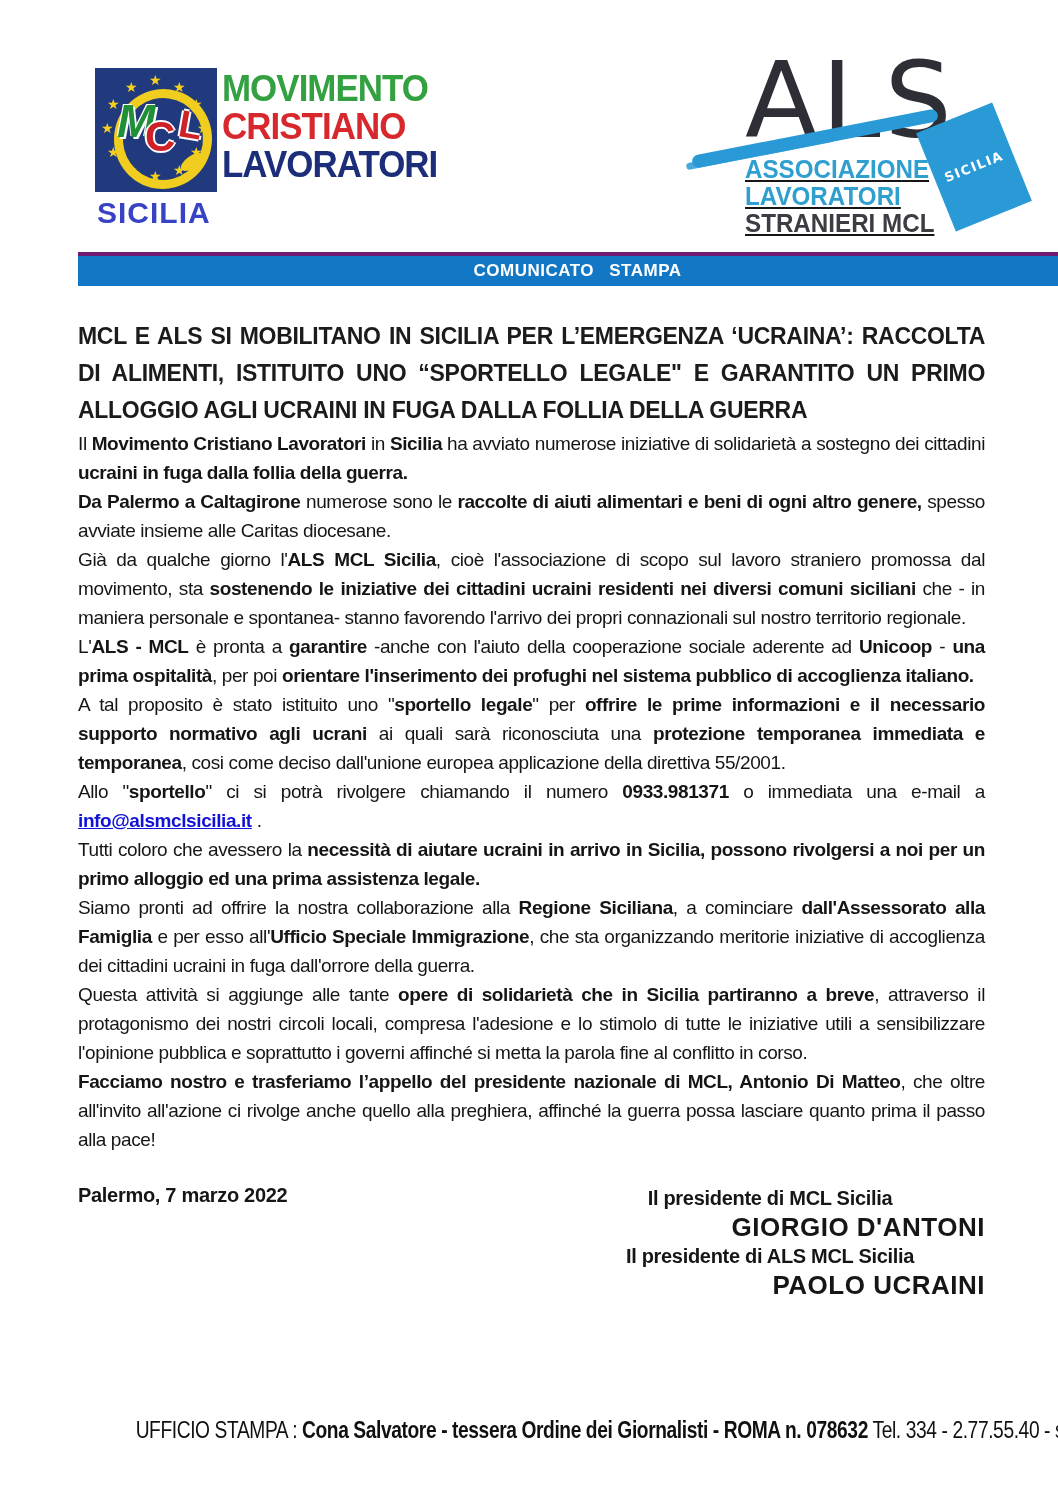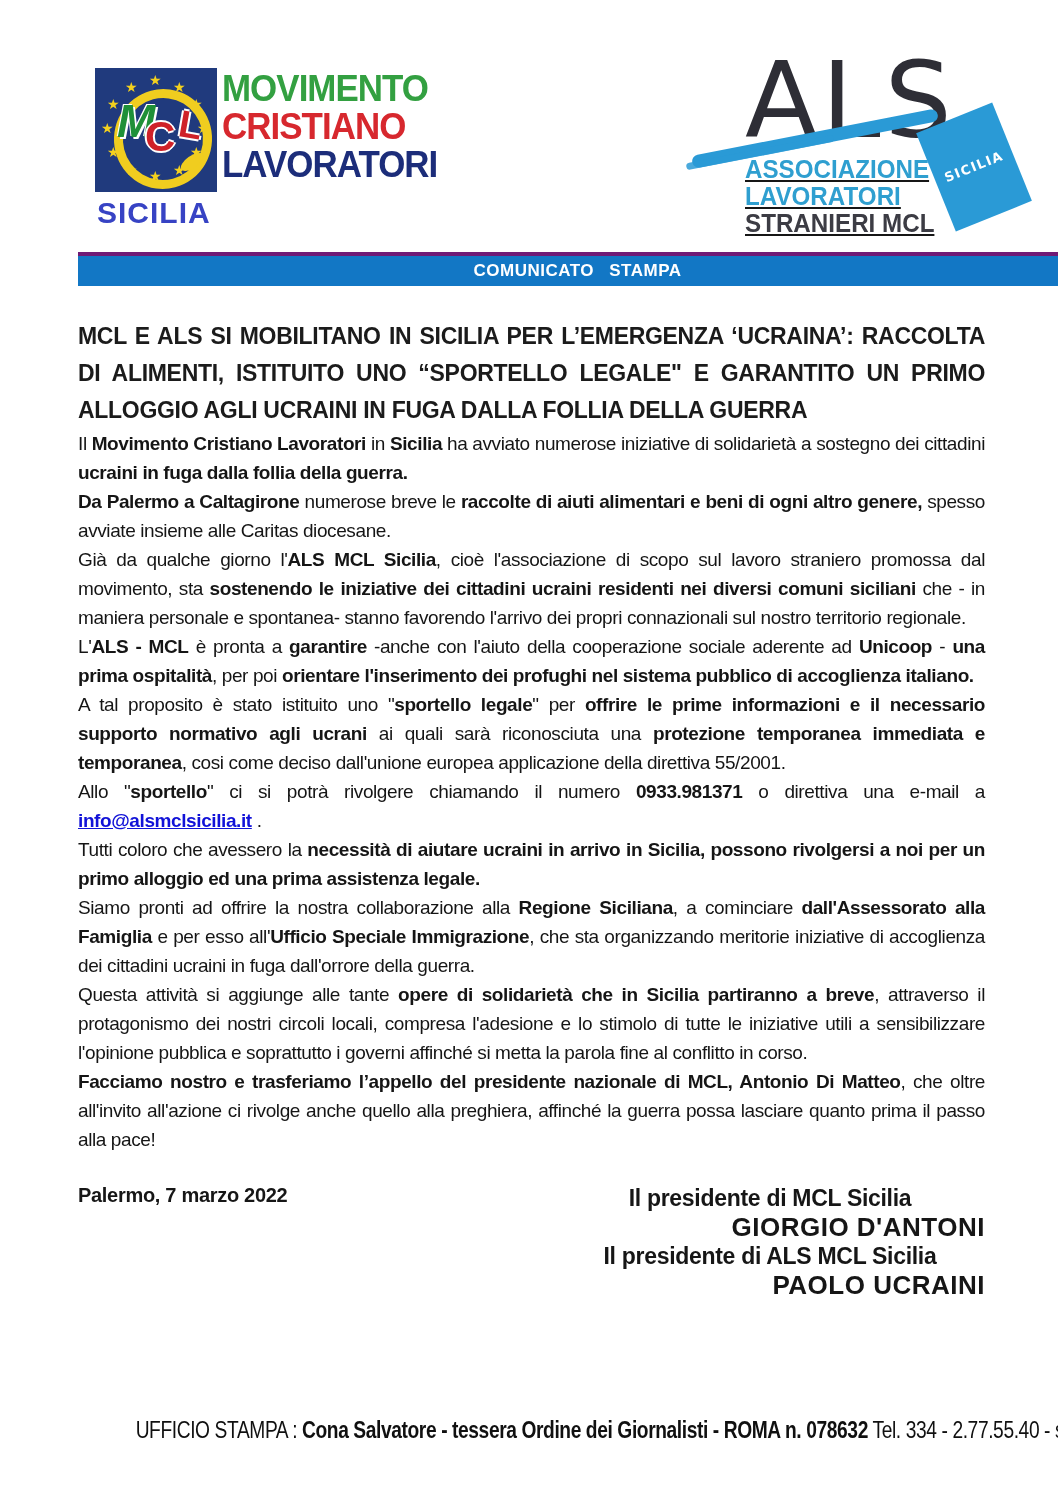--- a/index.html
+++ b/index.html
@@ -57,21 +57,21 @@
     letter-spacing:-.3px;color:#1b1b1b;}
   .bodytext{font-size:19px;line-height:29px;text-align:justify;
     letter-spacing:-.4px;color:#151515;}
   .bodytext p{margin:0;}
   .b{font-weight:700;}
   a.link{color:#1112d8;font-weight:700;text-decoration:underline;}
   
   .signature{margin-top:30px;display:flex;justify-content:space-between;align-items:flex-start;}
   .sig-date{font-size:20px;font-weight:700;letter-spacing:-.3px;}
   .sig-right{width:430px;text-align:center;}
-  .sig-right .role{font-size:23px;font-weight:700;line-height:29px;letter-spacing:-.3px;}
+  .sig-right .role{font-size:20px;font-weight:700;line-height:29px;letter-spacing:-.3px;}
   .sig-right .name{font-size:26px;font-weight:800;line-height:29px;letter-spacing:.5px;text-align:right;}
   
   .footer{position:absolute;left:0;top:1416px;width:100%;text-align:center;white-space:nowrap;}
   .footer-inner{display:inline-block;transform:scaleX(.8);transform-origin:center;
     font-size:24px;color:#101010;letter-spacing:-.5px;}
 </style>
 </head>
 <body>
 
 <div class="page">
@@ -119,25 +119,25 @@
   </div>
 
   <div class="banner">
     <div class="banner-label">COMUNICATO STAMPA</div>
   </div>
 
   <div class="content">
     <div class="headline">MCL E ALS SI MOBILITANO IN SICILIA PER L’EMERGENZA ‘UCRAINA’: RACCOLTA DI ALIMENTI, ISTITUITO UNO “SPORTELLO LEGALE" E GARANTITO UN PRIMO ALLOGGIO AGLI UCRAINI IN FUGA DALLA FOLLIA DELLA GUERRA</div>
     <div class="bodytext">
         <p><span>Il </span><span class="b">Movimento Cristiano Lavoratori</span><span> in </span><span class="b">Sicilia</span><span> ha avviato numerose iniziative di solidarietà a sostegno dei cittadini </span><span class="b">ucraini in fuga dalla follia della guerra.</span></p>
-        <p><span class="b">Da Palermo a Caltagirone</span><span> numerose breve le </span><span class="b">raccolte di aiuti alimentari e beni di ogni altro genere,</span><span> spesso avviate insieme alle Caritas diocesane.</span></p>
+        <p><span class="b">Da Palermo a Caltagirone</span><span> numerose sono le </span><span class="b">raccolte di aiuti alimentari e beni di ogni altro genere,</span><span> spesso avviate insieme alle Caritas diocesane.</span></p>
         <p><span>Già da qualche giorno l'</span><span class="b">ALS MCL Sicilia</span><span>, cioè l'associazione di scopo sul lavoro straniero promossa dal movimento, sta </span><span class="b">sostenendo le iniziative dei cittadini ucraini residenti nei diversi comuni siciliani</span><span> che  - in maniera personale e spontanea- stanno favorendo l'arrivo dei propri connazionali sul nostro territorio regionale.</span></p>
         <p><span>L'</span><span class="b">ALS - MCL</span><span> è pronta a </span><span class="b">garantire</span><span> -anche con l'aiuto della cooperazione sociale aderente ad </span><span class="b">Unicoop</span><span> - </span><span class="b">una prima ospitalità</span><span>, per poi </span><span class="b">orientare l'inserimento dei profughi nel sistema pubblico di accoglienza italiano.</span></p>
         <p><span>A tal proposito è stato istituito uno "</span><span class="b">sportello legale</span><span>" per </span><span class="b">offrire le prime informazioni e il necessario supporto normativo agli ucrani</span><span> ai quali sarà riconosciuta una </span><span class="b">protezione temporanea immediata e temporanea</span><span>, cosi come deciso dall'unione europea applicazione della direttiva 55/2001.</span></p>
-        <p><span>Allo "</span><span class="b">sportello</span><span>" ci si potrà rivolgere chiamando il numero </span><span class="b">0933.981371</span><span> o direttiva una e-mail a </span><a class="b link" href="#">info@alsmclsicilia.it</a><span> .</span></p>
+        <p><span>Allo "</span><span class="b">sportello</span><span>" ci si potrà rivolgere chiamando il numero </span><span class="b">0933.981371</span><span> o immediata una e-mail a </span><a class="b link" href="#">info@alsmclsicilia.it</a><span> .</span></p>
         <p><span>Tutti coloro che avessero la </span><span class="b">necessità di aiutare ucraini in arrivo in Sicilia, possono rivolgersi a noi per un primo alloggio ed una prima assistenza legale.</span></p>
         <p><span>Siamo pronti ad offrire la nostra collaborazione alla </span><span class="b">Regione Siciliana</span><span>, a cominciare  </span><span class="b">dall'Assessorato alla Famiglia</span><span> e per esso all'</span><span class="b">Ufficio Speciale Immigrazione</span><span>, che sta organizzando meritorie iniziative di accoglienza dei cittadini ucraini in fuga dall'orrore della guerra.</span></p>
         <p><span>Questa attività si aggiunge alle tante </span><span class="b">opere  di solidarietà che in Sicilia partiranno a breve</span><span>, attraverso il protagonismo dei nostri circoli locali, compresa l'adesione e lo stimolo di tutte le iniziative utili a sensibilizzare l'opinione pubblica e soprattutto i governi affinché si metta la parola fine al conflitto in corso.</span></p>
         <p><span class="b">Facciamo nostro e trasferiamo l’appello del presidente nazionale di MCL, Antonio Di Matteo</span><span>, che oltre all'invito all'azione ci rivolge anche quello alla preghiera, affinché la guerra possa lasciare quanto prima il passo alla pace!</span></p>
       </div>
 
     <div class="signature">
       <div class="sig-date">Palermo, 7 marzo 2022</div>
       <div class="sig-right">
           <div class="role">Il presidente di  MCL Sicilia</div>

